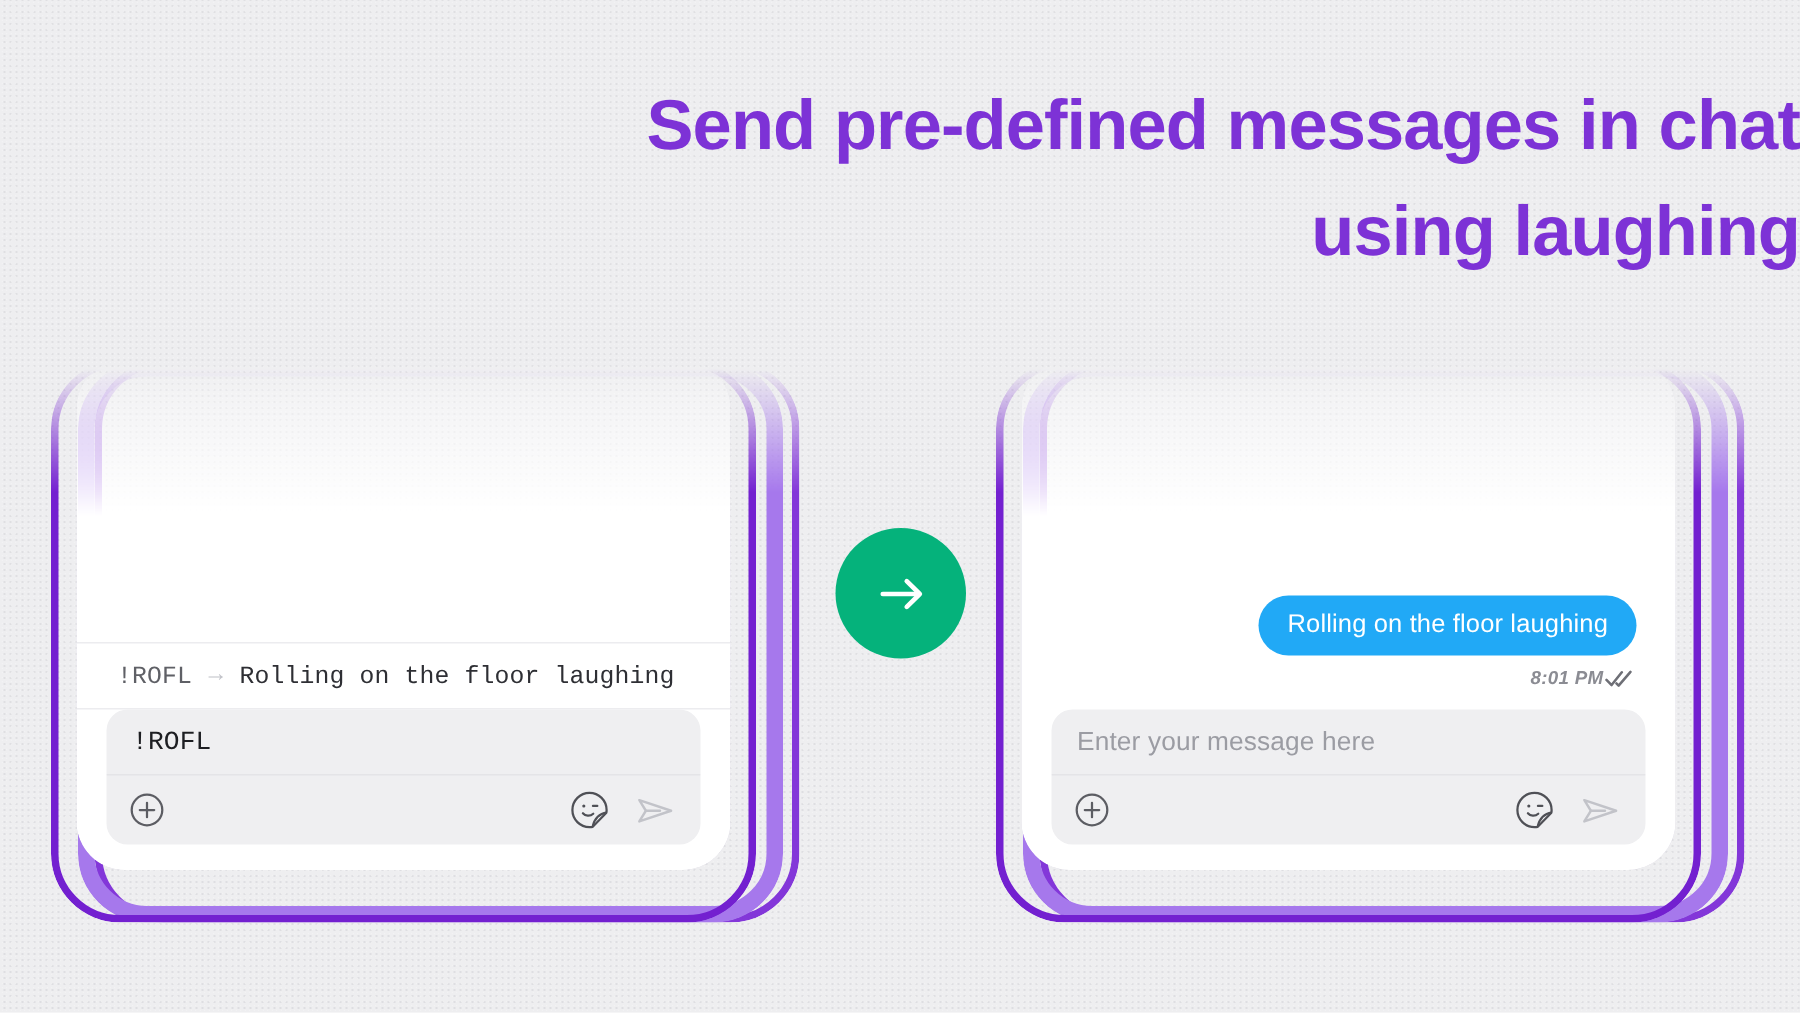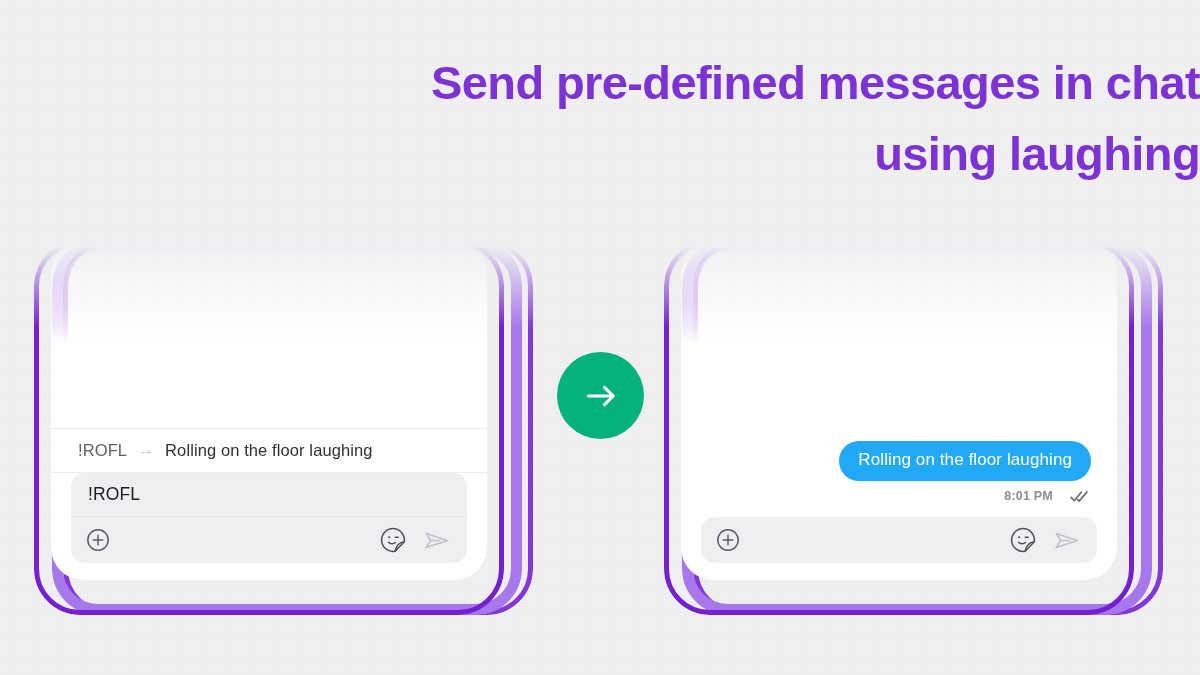--- a/index.html
+++ b/index.html
@@ -44,21 +44,21 @@
   #headline .l2 { display:block; }
 
   
   .phone-group {
     position:absolute;
     top:240px;
     width:505px;
     height:385px;
     z-index:3;
   }
-  .phone-group.left  { left:34px; }
+  .phone-group.left  { left:34px;font-family:Liberation Mono, monospace; }
   .phone-group.right { left:664px; }
 
   
   .frame {
     position:absolute;
     top:0;
     width:470px;
     height:375px;
     border-radius:46px;
     border-style:solid;
@@ -132,23 +132,24 @@
     color:#fff;
     font-size:17px;
     letter-spacing:.1px;
     padding:9px 19px 11px 19px;
     border-radius:22px;
     white-space:nowrap;
   }
   .meta {
     display:flex;
     align-items:center;
-    gap:17px;
+    gap:1px;
     margin-top:8px;
     margin-right:2px;
+    font-style:italic;
   }
   .meta-time {
     font-size:12.5px;
     color:#8b8c93;
     font-weight:bold;
     letter-spacing:.2px;
   }
 
   
   .composer {
@@ -277,20 +278,21 @@
             <span class="meta-time">8:01 PM</span>
             <svg width="19" height="13" viewBox="0 0 19 13" fill="none">
               <path d="M1 7.3 4.4 10.7 11.2 2.2" stroke="#6e6f76" stroke-width="1.7" stroke-linecap="round" stroke-linejoin="round"></path>
               <path d="M7.6 9.6 9.1 11.1 17 1.9" stroke="#6e6f76" stroke-width="1.7" stroke-linecap="round" stroke-linejoin="round"></path>
             </svg>
           </div>
         </div>
       </div>
 
       <div class="composer">
+        <div class="composer-input empty" placeholder="Enter your message here">Enter your message here</div>
         <div class="composer-actions">
 
           <span class="act">
             <svg width="24" height="24" viewBox="0 0 24 24" fill="none">
               <circle cx="12" cy="12" r="10.2" stroke="#5c5d63" stroke-width="1.5"></circle>
               <path d="M12 7.2V16.8M7.2 12H16.8" stroke="#5c5d63" stroke-width="1.5" stroke-linecap="round"></path>
             </svg>
           </span>
 
           <span class="spacer"></span>

